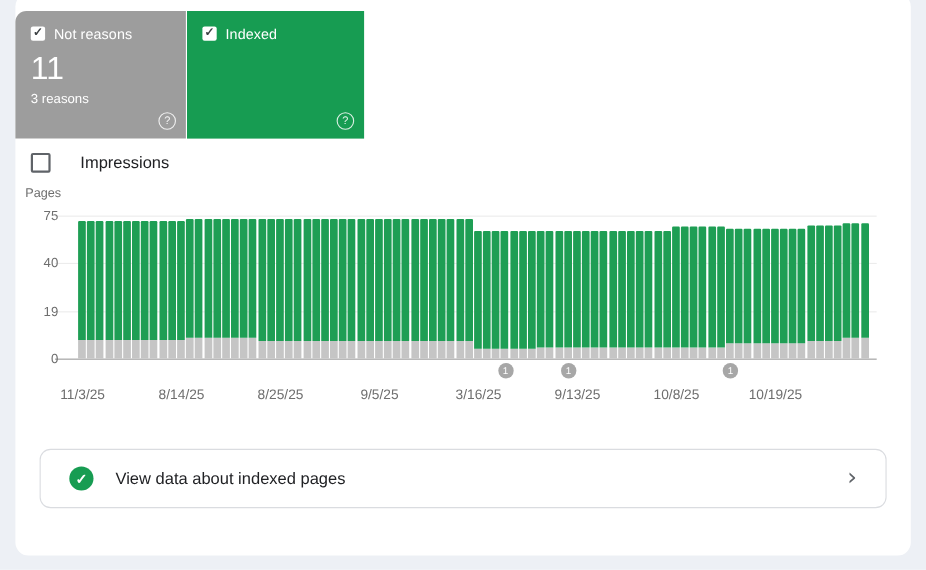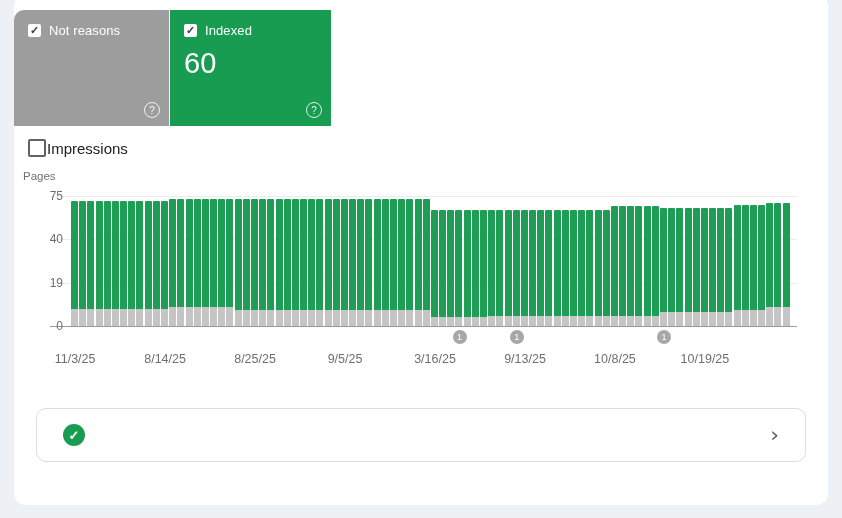--- a/index.html
+++ b/index.html
@@ -35,28 +35,28 @@
     display:flex;align-items:center;justify-content:center;
     font-size:10px;color:rgba(255,255,255,.9);cursor:pointer;
   }
   
   .impressions-row{
     position:absolute;left:14px;top:145px;display:flex;align-items:center;cursor:pointer;
   }
   .impressions-checkbox{
     width:14px;height:14px;border:2px solid #5f6368;border-radius:2px;background:#fff;
   }
-  .impressions-label{margin-left:1px;font-size:15px;color:#202124;}
+  .impressions-label{margin-left:27px;font-size:15px;color:#202124;}
   
   .pages-label{position:absolute;left:9px;top:176px;font-size:11.5px;color:#6e6e6e;}
   .chart{position:absolute;left:0;top:170px;width:800px;height:220px;}
   .grid-line{position:absolute;left:36px;width:747px;height:1px;background:#ececec;}
   .grid-line.zero{background:#9b9b9b;}
   .ylab{
-    position:absolute;left:18px;width:31px;text-align:right;
+    position:absolute;left:8px;width:31px;text-align:right;
     font-size:12px;color:#6e6e6e;line-height:14px;
   }
   .bars{position:absolute;left:57px;top:0;width:722px;height:162px;}
   .bar-seg{position:absolute;}
   .xlab{
     position:absolute;top:188px;transform:translateX(-50%);
     font-size:12.5px;color:#6e6e6e;white-space:nowrap;
   }
   .marker{
     position:absolute;top:166px;width:14px;height:14px;margin-left:-7px;
@@ -85,29 +85,30 @@
 </head>
 <body>
 
 <div class="panel">
 
   <div class="card gray" style="background:#9d9d9d;">
     <div class="card-label-row">
       <span class="card-checkbox" style="color:#3c4043;">✓</span>
       <span class="card-label">Not reasons</span>
     </div>
+    <div class="card-value">11</div>
+    <div class="card-sub">3 reasons</div>
     <div class="help-badge">?</div>
   </div>
 
   <div class="card green" style="background:#179c52;">
     <div class="card-label-row">
       <span class="card-checkbox" style="color:#3c4043;">✓</span>
       <span class="card-label">Indexed</span>
     </div>
-    <div class="card-value">60</div>
     <div class="help-badge">?</div>
   </div>
 
   <div class="impressions-row">
     <span class="impressions-checkbox"></span>
     <span class="impressions-label">Impressions</span>
   </div>
 
   <div class="pages-label">Pages</div>
   <div class="chart">
@@ -305,16 +306,17 @@
       <div class="xlab" style="left: 510.99px;">9/13/25</div>
       <div class="xlab" style="left: 600.97px;">10/8/25</div>
       <div class="xlab" style="left: 690.95px;">10/19/25</div>
       <div class="marker" style="left: 445.55px;">1</div>
       <div class="marker" style="left: 502.81px;">1</div>
       <div class="marker" style="left: 650.05px;">1</div>
     </div>
 
   <div class="footer-btn">
     <span class="footer-check">✓</span>
+    <span class="footer-label">View data about indexed pages</span>
     <span class="footer-chevron">›</span>
   </div>
 
 </div>
 
 </body></html>

